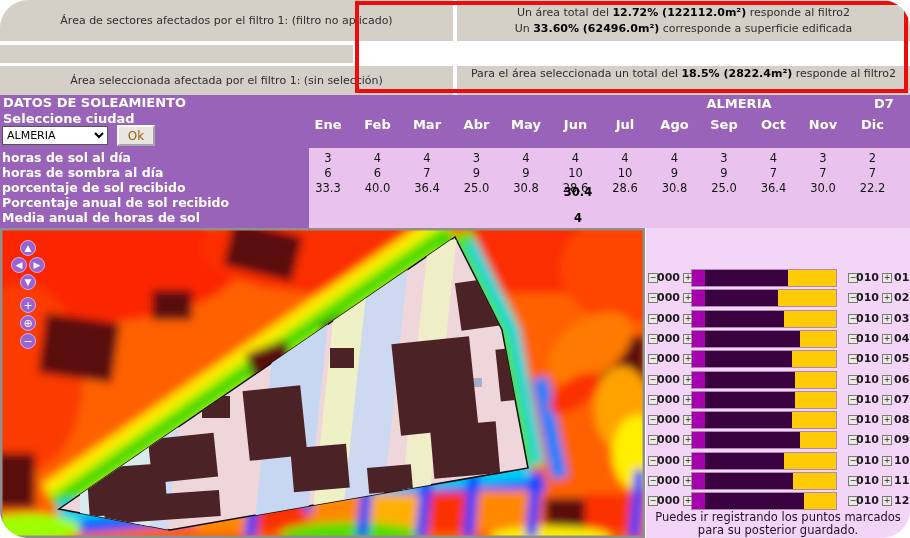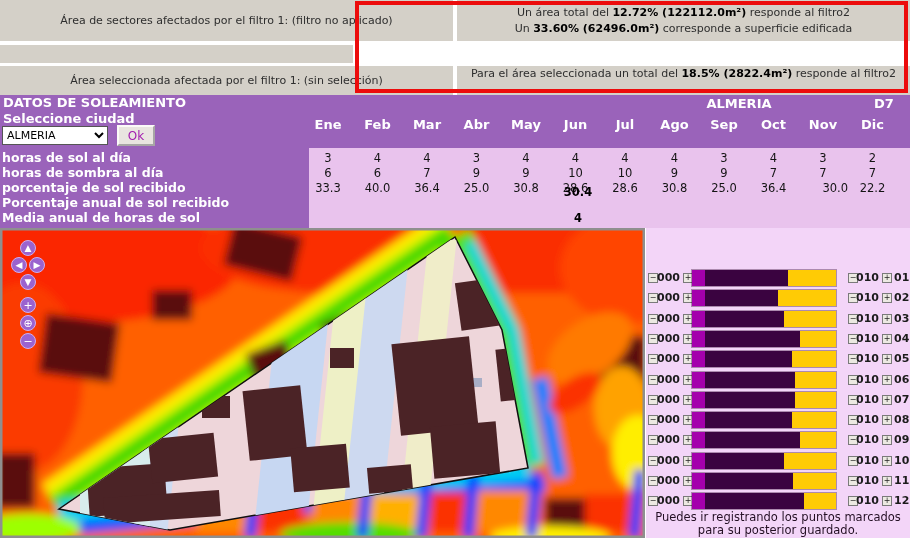--- a/index.html
+++ b/index.html
@@ -1,20 +1,21 @@
 <!DOCTYPE html>
 <html><head>
 <meta charset="utf-8">
 <style>
   * { margin:0; padding:0; box-sizing:border-box; }
   html,body { background:#ffffff; }
   .screen {
     position:relative; width:910px; height:538px; overflow:hidden;
     background:#ffffff;
     font-family:"DejaVu Sans","Liberation Sans",sans-serif;
+    border-radius:28px;
   }
   
   .gcell { position:absolute; background:#d4d0c8; color:#2e2e2e; font-size:11px; }
   .gcell b { color:#000; }
   .c1 { left:0; top:1; width:453px; height:41px; text-align:center; line-height:41px; }
   .c2 { left:457px; top:1; width:453px; height:41px; text-align:center; padding-top:5px; line-height:16px; }
   .c3 { left:0; top:45px; width:353px; height:18px; }
   .c4 { left:357px; top:45px; width:553px; height:18px; line-height:18px; padding-left:7px; }
   .c5 { left:0; top:66px; width:453px; height:29px; text-align:center; line-height:29px; }
   .c6 { left:457px; top:66px; width:453px; height:29px; text-align:center; padding-top:1px; line-height:14px; }
@@ -22,21 +23,21 @@
              border:4px solid #ec0c0c; pointer-events:none; }
   
   .sun-panel { position:absolute; left:0; top:95px; width:910px; height:133px;
                background:#9a63ba; color:#fff; }
   .panel-title { position:absolute; left:3px; top:0; font-size:13px; font-weight:bold; }
   .city-label  { position:absolute; left:3px; top:16px; font-size:13px; font-weight:bold; }
   .city-select { position:absolute; left:2px; top:31px; width:106px; height:19px;
                  font-size:11px; font-family:inherit; background:#fff; border:1px solid #555; }
   .ok-btn { position:absolute; left:117px; top:30px; width:38px; height:21px;
             background:#e9e5e0; border:2px outset #fbfaf8; font-size:12px;
-            font-family:inherit; color:#a21caf; cursor:pointer; }
+            font-family:inherit; color:#a16207; cursor:pointer; }
   .city-display { position:absolute; left:699px; top:1px; width:80px; text-align:center;
                   font-size:13px; font-weight:bold; }
   .cell-code { position:absolute; left:864px; top:1px; width:40px; text-align:center;
                font-size:13px; font-weight:bold; }
   .month-cell { position:absolute; top:22px; width:50px; text-align:center;
                 font-size:13px; font-weight:bold; color:#fff; }
   .lavender { position:absolute; left:309px; top:53px; width:601px; height:80px;
               background:#e9c3ed; }
   .row-label { position:absolute; left:2px; height:15px; font-size:12.5px; font-weight:bold; }
   .rl0 { top:55px; } .rl1 { top:70px; } .rl2 { top:85px; } .rl3 { top:100px; } .rl4 { top:115px; }
@@ -144,21 +145,21 @@
         <span class="value-cell" style="left: 303px; top: 86px;">33.3</span>
         <span class="value-cell" style="left: 352.5px; top: 86px;">40.0</span>
         <span class="value-cell" style="left: 402px; top: 86px;">36.4</span>
         <span class="value-cell" style="left: 451.5px; top: 86px;">25.0</span>
         <span class="value-cell" style="left: 501px; top: 86px;">30.8</span>
         <span class="value-cell" style="left: 550.5px; top: 86px;">28.6</span>
         <span class="value-cell" style="left: 600px; top: 86px;">28.6</span>
         <span class="value-cell" style="left: 649.5px; top: 86px;">30.8</span>
         <span class="value-cell" style="left: 699px; top: 86px;">25.0</span>
         <span class="value-cell" style="left: 748.5px; top: 86px;">36.4</span>
-        <span class="value-cell" style="left: 798px; top: 86px; text-align: right;">30.0</span>
+        <span class="value-cell" style="left: 798px; top: 86px;">30.0</span>
         <span class="value-cell" style="left: 847.5px; top: 86px;">22.2</span>
       </div>
     <div class="row-label rl0">horas de sol al día</div>
     <div class="row-label rl1">horas de sombra al día</div>
     <div class="row-label rl3">Porcentaje anual de sol recibido</div>
     <div class="row-label rl2">porcentaje de sol recibido</div>
     <div class="row-label rl4">Media anual de horas de sol</div>
     <div class="annual-value av0">30.4</div>
     <div class="annual-value av1">4</div>
   </div>

